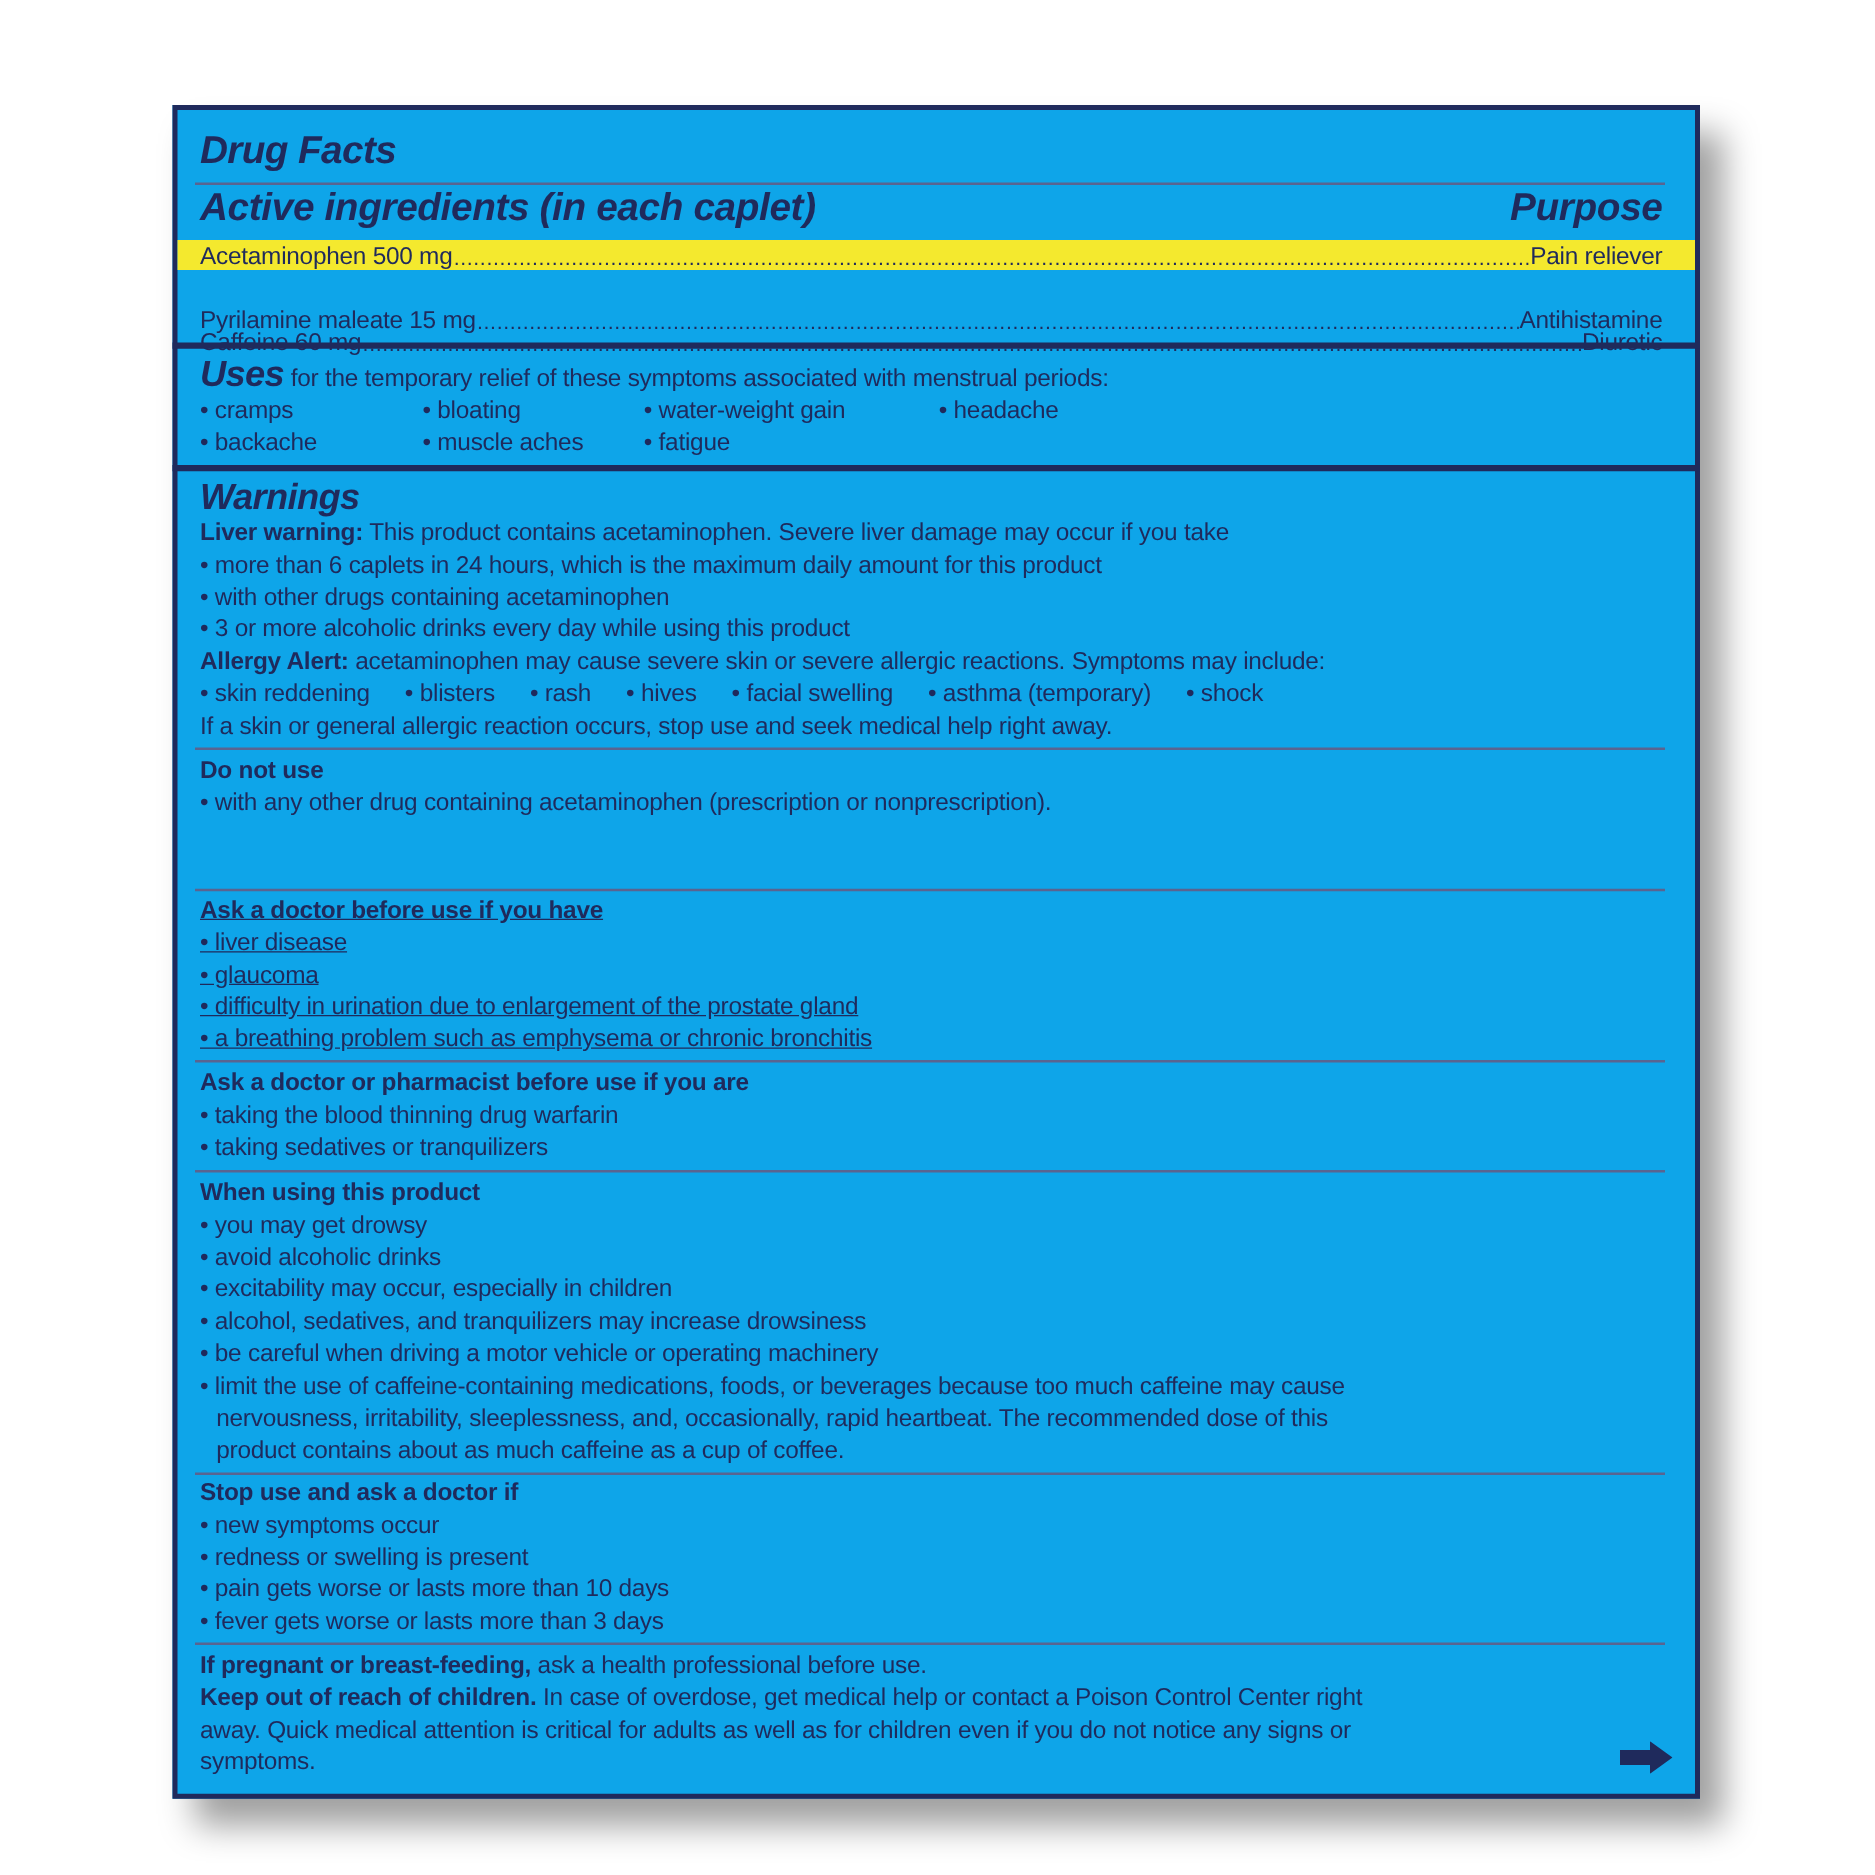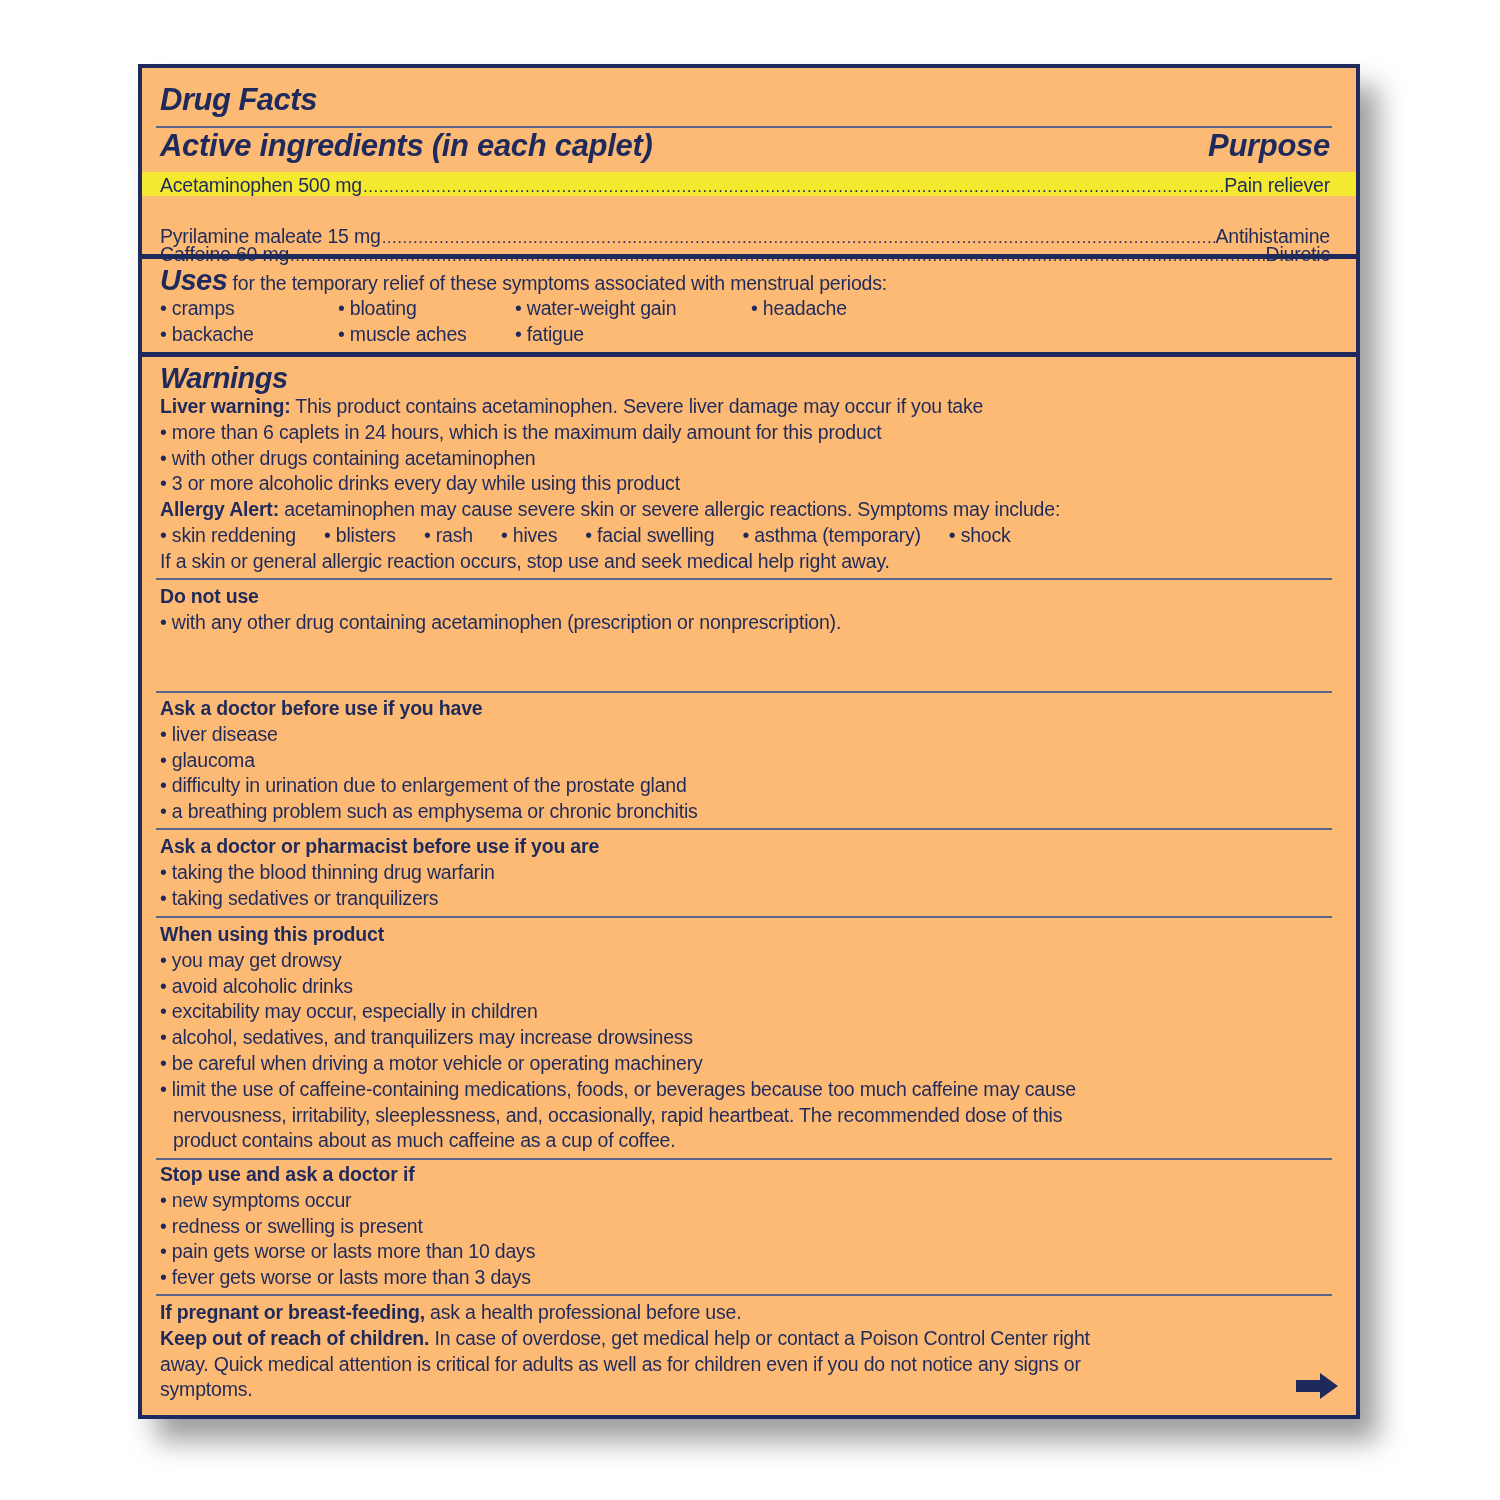--- a/index.html
+++ b/index.html
@@ -1,20 +1,20 @@
 <!DOCTYPE html>
 <html><head>
 <meta charset="utf-8">
 <style>
   html, body { margin:0; padding:0; background:#ffffff; }
   body { width:1500px; height:1500px; position:relative; overflow:hidden;
          font-family:"Liberation Sans", sans-serif; color:#1f2a5c; }
   .label {
-    position:absolute; left:138px; top:64px; width:1222px; height:1355px;
-    border:4px solid #1f2a5c; box-sizing:border-box; background:#fdba74;
+    position:absolute; left:138px; top:84px; width:1222px; height:1355px;
+    border:4px solid #1f2a5c; box-sizing:border-box; background:#0ea5e9;
     box-shadow: 18px 22px 26px rgba(0,0,0,0.38);
   }
   .thickbar { position:absolute; left:-4px; right:-4px; height:5px; background:#1f2a5c; }
   .hair { position:absolute; left:14px; right:24px; height:2px; background:#5a6490; }
 
   .title { position:absolute; left:18px; top:14px; font-size:31px; font-weight:bold; font-style:italic;
            letter-spacing:-0.5px; }
   .ai-head { position:absolute; left:18px; top:60px; right:26px; font-size:31px; font-weight:bold; font-style:italic;
              display:flex; justify-content:space-between; letter-spacing:-0.3px; }
   .ing-row { position:absolute; left:18px; right:26px; height:25px; font-size:19.5px; display:flex;
@@ -104,21 +104,21 @@
 
   <div class="hair" style="top:510px;"></div>
 
   <div class="sec" style="top:516px;">
     <div class="h">Do not use</div>
     <div>• with any other drug containing acetaminophen (prescription or nonprescription).</div>
   </div>
 
   <div class="hair" style="top:623px;"></div>
 
-  <div class="sec" style="top:628px;">
+  <div class="sec" style="top:628px;text-decoration:underline;">
     <div class="h">Ask a doctor before use if you have</div>
     <div>• liver disease</div>
     <div>• glaucoma</div>
     <div>• difficulty in urination due to enlargement of the prostate gland</div>
     <div>• a breathing problem such as emphysema or chronic bronchitis</div>
   </div>
 
   <div class="hair" style="top:760px;"></div>
 
   <div class="sec" style="top:766px;">

